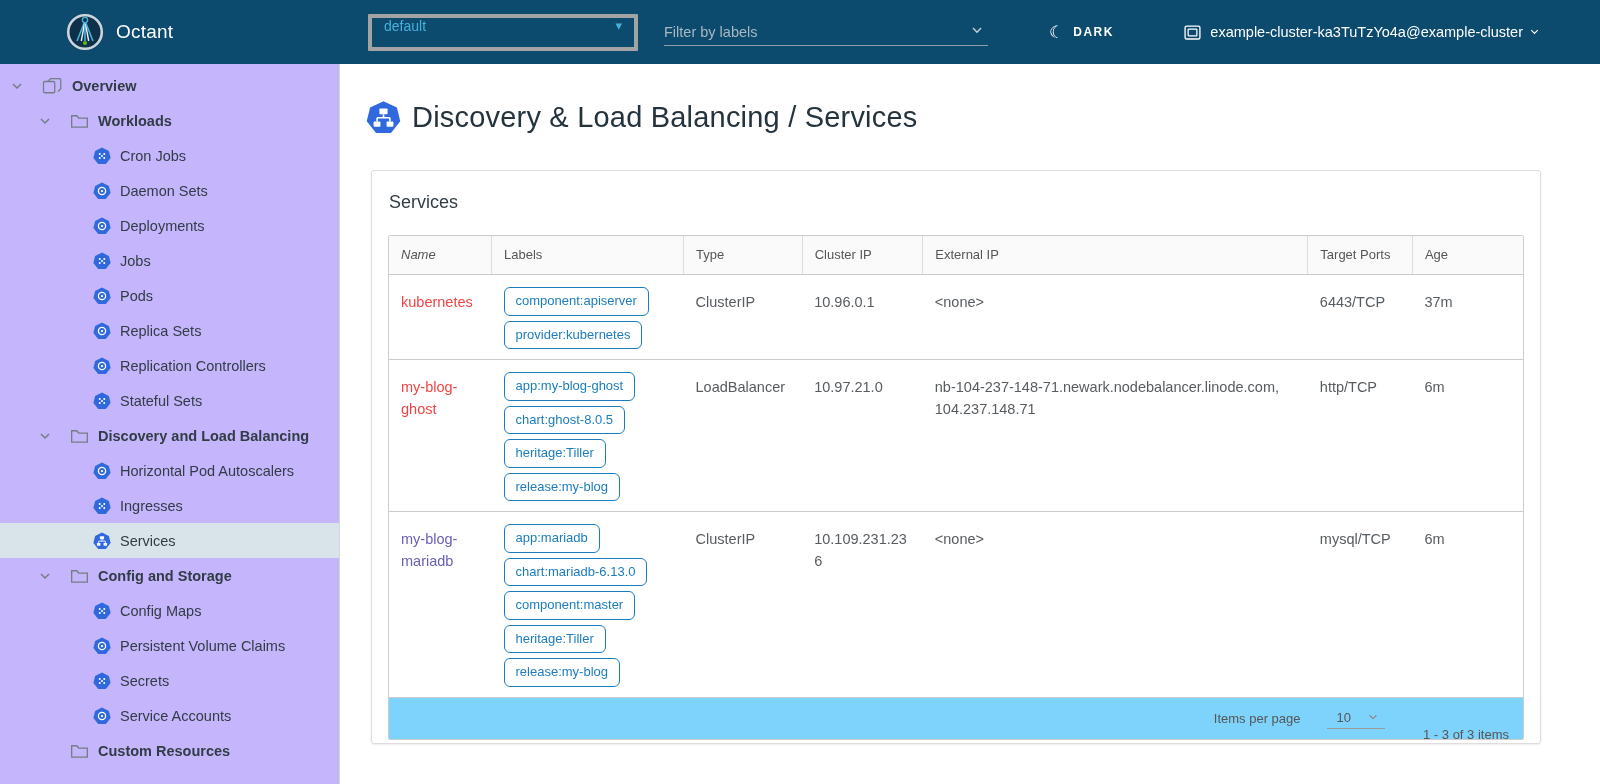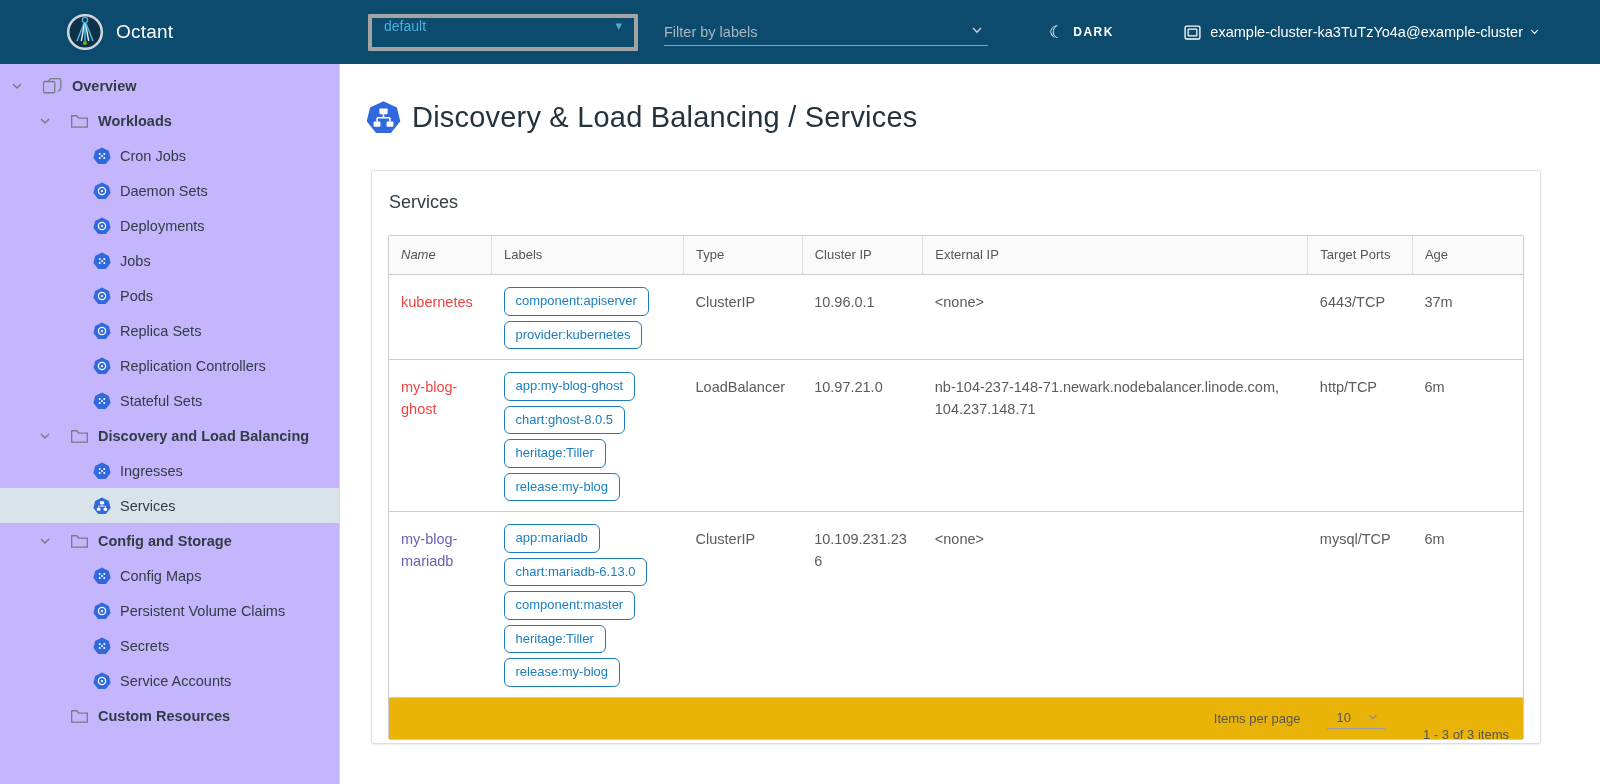--- a/index.html
+++ b/index.html
@@ -45,21 +45,21 @@
   thead th { background:#FAFAFA; text-align:left; font-size:13px; font-weight:normal; color:#565656; padding:9px 12px; border-bottom:1px solid #CCC; border-left:1px solid #DDD; vertical-align:top; line-height:1.55; }
   thead th:first-child { border-left:none;font-style:italic; }
   tbody td { padding:17px 12px 14px 12px; font-size:14.5px; color:#575C61; vertical-align:top; border-top:1px solid #CCC; line-height:1.5; word-wrap:break-word; }
   tbody tr:first-child td { border-top:none; }
   td.labels-cell { padding-top:12px; padding-bottom:10px; }
   .labels-stack { display:flex; flex-direction:column; align-items:flex-start; gap:5px; }
   .label-badge { border:1px solid #1B7DBE; color:#1B7DBE; font-size:13px; padding:3px 11px 4px 11px; border-radius:6px; white-space:nowrap; cursor:pointer; background:#fff; }
   .name-link { color:#ef4444; text-decoration:none; cursor:pointer; }
   .name-link.visited { color:#6961B5; }
 
-  .dg-footer { background:#eab308; border-top:1px solid #CCC; height:42px; display:flex; align-items:center; justify-content:flex-end; font-size:13px; color:#565656; padding:0 12px; }
+  .dg-footer { background:#7dd3fc; border-top:1px solid #CCC; height:42px; display:flex; align-items:center; justify-content:flex-end; font-size:13px; color:#565656; padding:0 12px; }
   .pagesize-select { display:flex; align-items:center; gap:16px; border-bottom:1px solid #9A9A9A; padding:2px 6px 3px 10px; margin-left:26px; cursor:pointer; color:#565656; }
   .range-text { margin-left:38px; margin-right:2px;margin-top:32px; }
 </style>
 </head>
 <body>
 
 <div class="app-header">
   <div class="brand">
     <span style="display:flex;">
       <svg width="38" height="38" viewBox="0 0 38 38">
@@ -237,20 +237,30 @@
         <svg width="14" height="14" viewBox="0 0 14 14">
           <path d="M3 5l4 4 4-4" fill="none" stroke="#747E84" stroke-width="1.5"></path>
         </svg>
       </span>
       <span class="nicon">
         <svg width="19" height="17" viewBox="0 0 20 18">
           <path d="M1.7 16V4h5.4l2 2.4h9.2V16z" fill="none" stroke="#747E84" stroke-width="1.4"></path>
         </svg>
       </span>
       <span class="nav-label">Discovery and Load Balancing</span>
+    </div>
+    <div class="nav-row lvl2">
+      <span class="nicon">
+        <svg width="18" height="18" viewBox="0 0 24 24">
+          <polygon points="12,0.8 21.2,5.2 23.5,14.6 17.1,22.6 6.9,22.6 0.5,14.6 2.8,5.2" fill="#3069DE"></polygon>
+          <circle cx="12" cy="12" r="4.8" fill="none" stroke="#fff" stroke-width="1.7"></circle>
+          <circle cx="12" cy="12" r="1.5" fill="#fff"></circle>
+        </svg>
+      </span>
+      <span class="nav-label">Horizontal Pod Autoscalers</span>
     </div>
     <div class="nav-row lvl2">
       <span class="nicon">
         <svg width="18" height="18" viewBox="0 0 24 24">
           <polygon points="12,0.8 21.2,5.2 23.5,14.6 17.1,22.6 6.9,22.6 0.5,14.6 2.8,5.2" fill="#3069DE"></polygon>
           <g fill="#fff">
             <circle cx="9" cy="9.4" r="1.35"></circle>
             <circle cx="15" cy="9.4" r="1.35"></circle>
             <circle cx="12" cy="12" r="1.35"></circle>
             <circle cx="9" cy="14.6" r="1.35"></circle>

